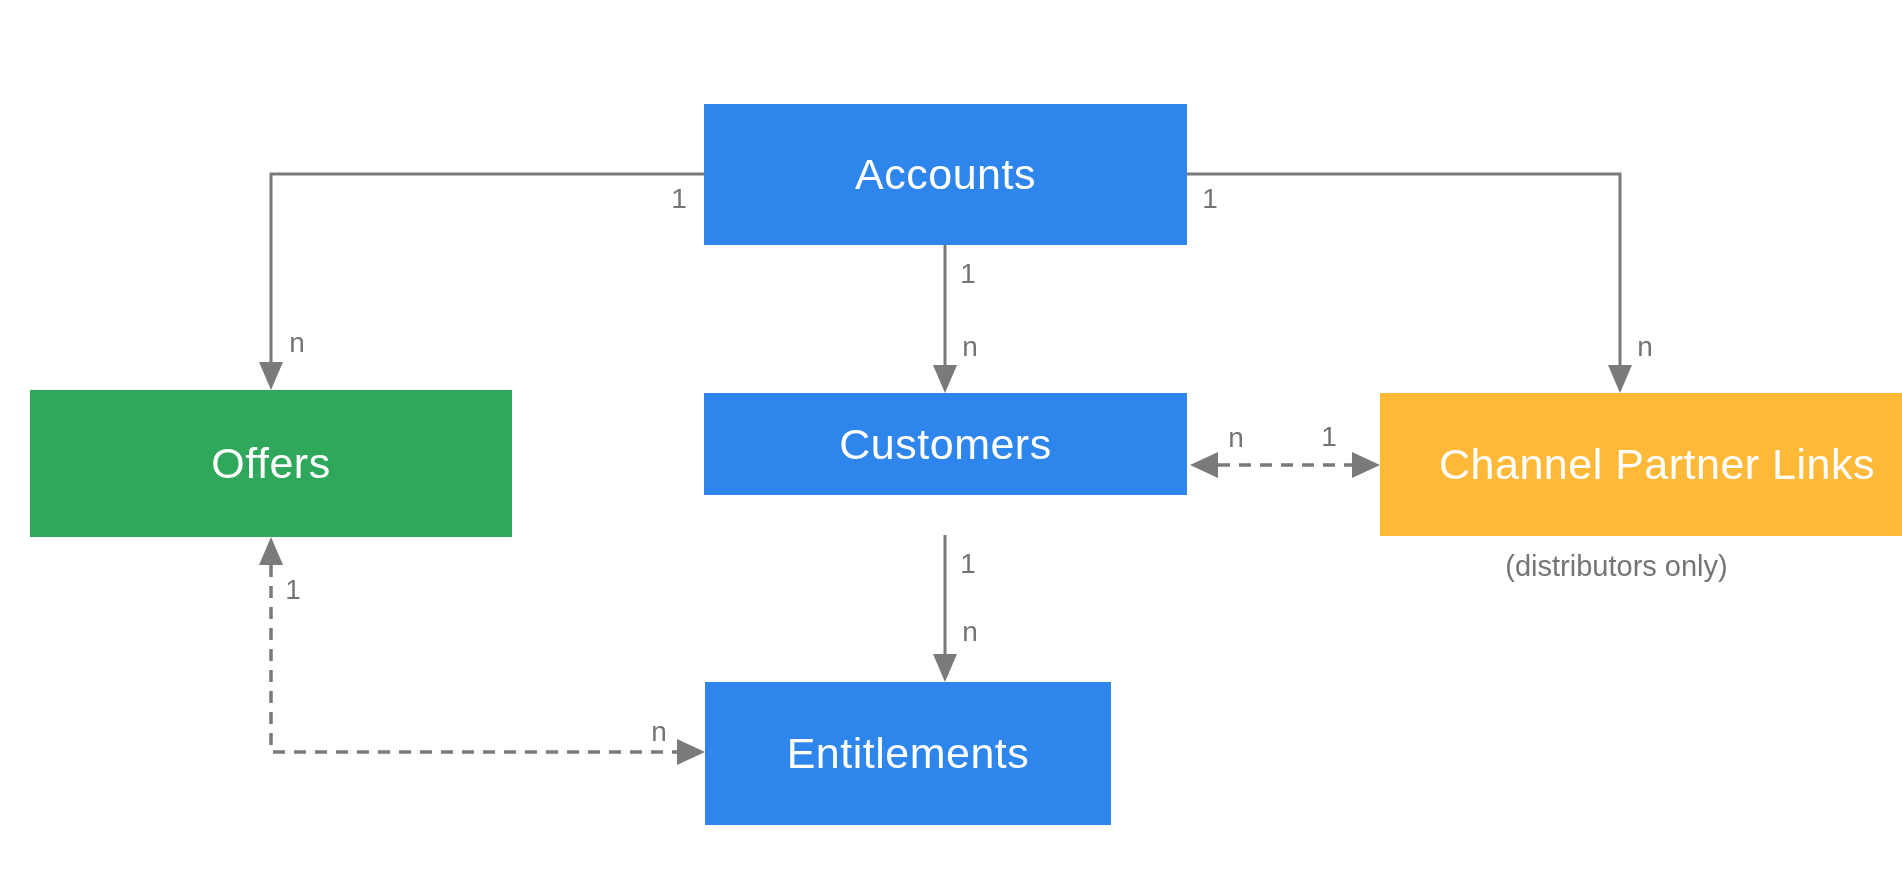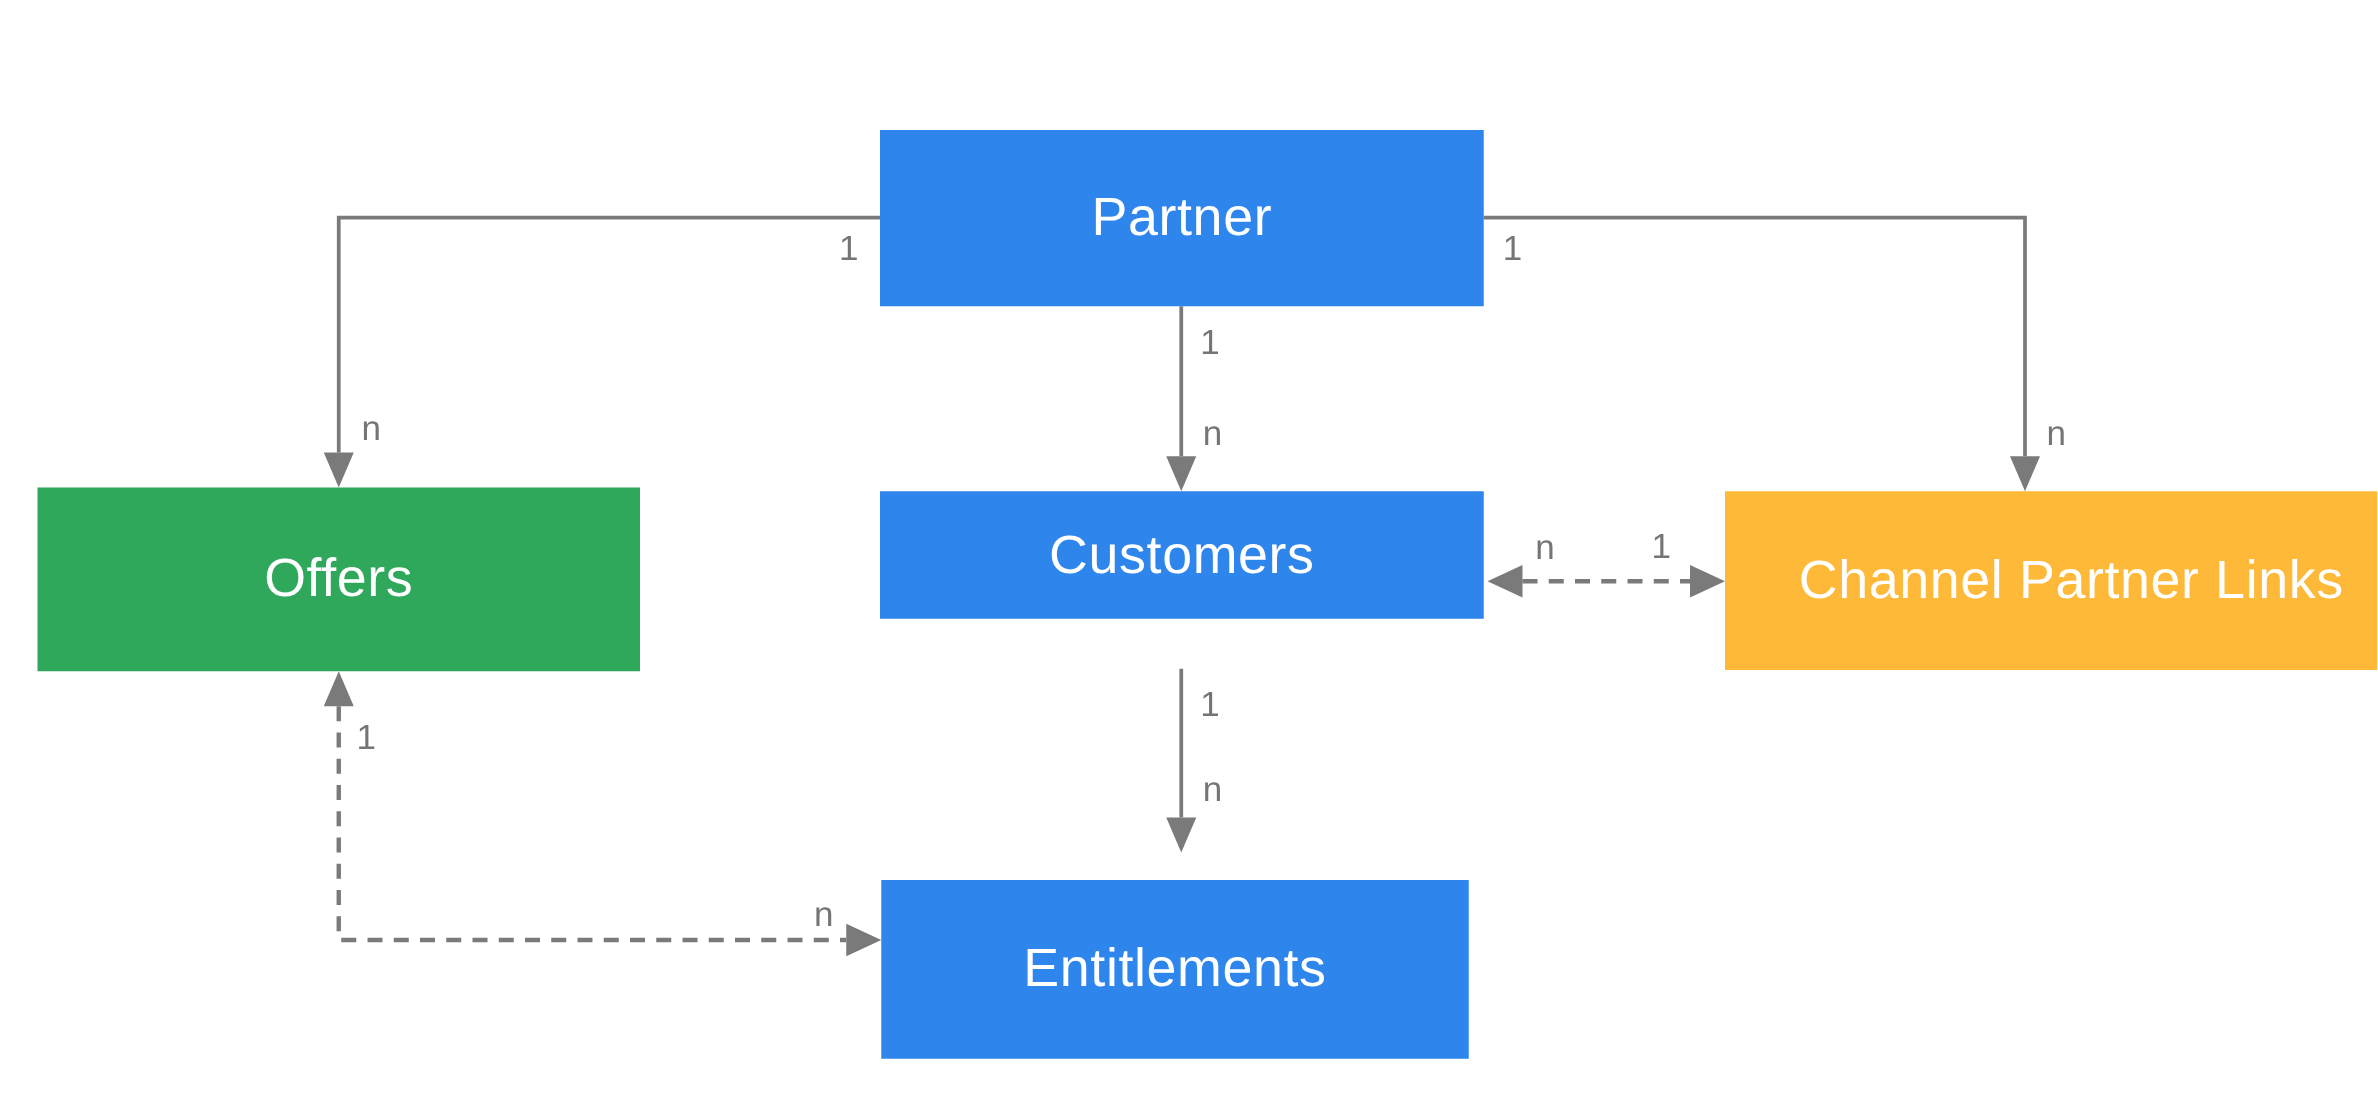--- a/index.html
+++ b/index.html
@@ -105,32 +105,33 @@
     <g>
       <path class="line dashed" d="M 271,565 L 271,752 L 677,752"></path>
       <polygon class="arrow" points="259,565 283,565 271,537"></polygon>
       <polygon class="arrow" points="677,739 677,765 705,752"></polygon>
       <text x="293" y="599">1</text>
       <text x="659" y="741">n</text>
     </g>
   </svg>
 
   <div class="node node-blue" style="left:704px; top:104px; width:483px; height:141px;">
-    <span>Partner</span>
+    <span>Accounts</span>
   </div>
 
   <div class="node node-green" style="left:30px; top:390px; width:482px; height:147px;text-align:center;">
     <span>Offers</span>
   </div>
 
   <div class="node node-blue" style="left:704px; top:393px; width:483px; height:102px;">
     <span>Customers</span>
   </div>
 
   <div class="node node-yellow" style="left:1380px; top:393px; width:554px; height:143px;">
     <span>Channel Partner Links</span>
   </div>
+  <div class="node-sublabel" style="left:1380px; top:550px; width:473px;">(distributors only)</div>
 
-  <div class="node node-blue" style="left:705px; top:704px; width:470px; height:143px;">
+  <div class="node node-blue" style="left:705px; top:682px; width:406px; height:143px;">
     <span>Entitlements</span>
   </div>
 
 </div>
 
 </body></html>

